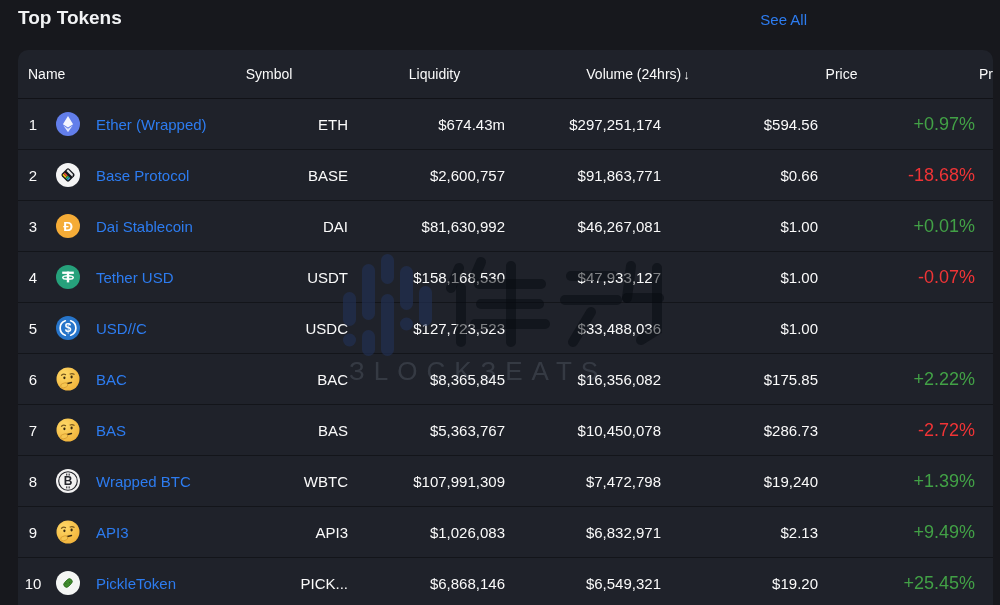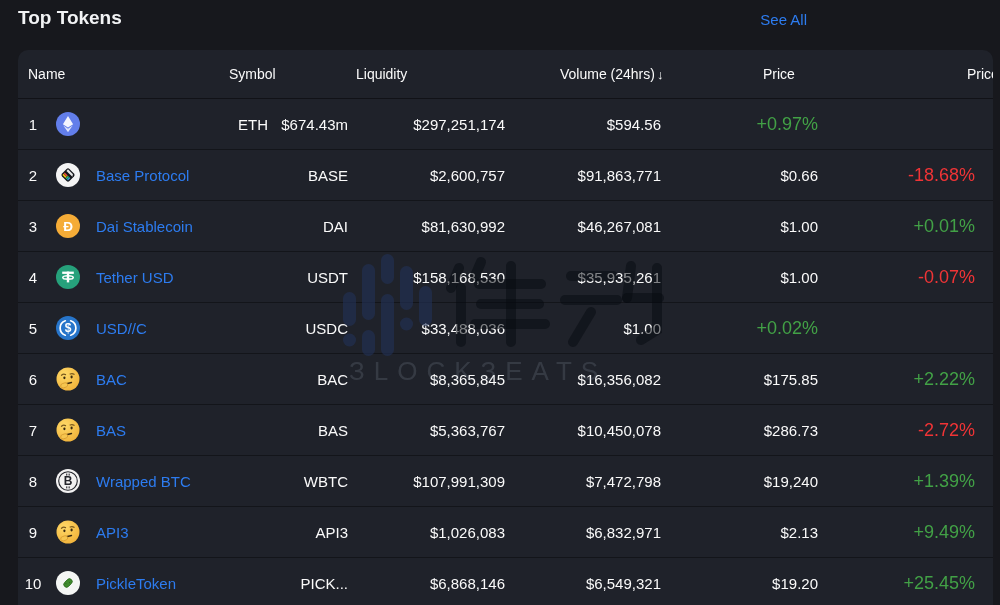--- a/index.html
+++ b/index.html
@@ -6,21 +6,21 @@
     background:#17181d;font-family:"Liberation Sans",sans-serif;
     -webkit-font-smoothing:antialiased;}
   .page{position:relative;width:832px;height:605px;}
   .topbar{position:absolute;top:0;left:0;right:0;height:44px;}
   .page-title{position:absolute;left:18px;top:7px;font-size:19px;font-weight:700;color:#f2f3f5;}
   .see-all{position:absolute;right:25px;top:11px;font-size:15px;font-weight:500;color:#2d7cf0;cursor:pointer;text-decoration:none;}
   .card{position:absolute;left:18px;top:50px;width:975px;height:570px;background:#1f222a;border-radius:10px;overflow:hidden;}
   .grid{display:grid;grid-template-columns:30px 40px 1fr 80px 157px 156px 157px 157px;align-items:center;padding-right:18px;}
   .thead{height:48px;border-bottom:1px solid rgba(0,0,0,0.45);gap:47px;}
   .th{font-size:14px;font-weight:400;color:#fafafa;}
-  .th.right{text-align:left;}
+  .th.right{text-align:center;}
   .th-name{grid-column:1/4;padding-left:10px;text-align:left;cursor:default;}
   .th-sort{cursor:pointer;}
   .arrow{font-size:13px;margin-left:2px;}
   .row{height:50px;border-bottom:1px solid rgba(0,0,0,0.38);cursor:pointer;}
   .row:last-child{border-bottom:none;}
   .c-rank{font-size:15px;color:#fafafa;text-align:center;}
   .c-icon{display:flex;justify-content:center;align-items:center;}
   .c-icon svg{display:block;}
   .c-name{font-size:15px;font-weight:500;color:#2d7cf0;text-align:left;padding-left:8px;white-space:nowrap;}
   .num{font-size:15px;color:#fafafa;text-align:right;font-weight:400;white-space:nowrap;}
@@ -55,20 +55,21 @@
     <div>
         <div class="grid row">
           <div class="c-rank">1</div>
           <div class="c-icon">
             <svg width="24" height="24" viewBox="0 0 24 24">
               <circle cx="12" cy="12" r="12" fill="#627eea"></circle>
               <polygon points="12,4 17.1,12.3 12,15.4 6.9,12.3" fill="#fff" opacity="0.92"></polygon>
               <polygon points="12,16.8 16.7,13.6 12,20.2 7.3,13.6" fill="#fff" opacity="0.78"></polygon>
             </svg>
           </div>
+          <div class="c-name">Ether (Wrapped)</div>
           <div class="num">ETH</div>
           <div class="num">$674.43m</div>
           <div class="num">$297,251,174</div>
           <div class="num">$594.56</div>
           <div class="chg up">+0.97%</div>
         </div>
         <div class="grid row">
           <div class="c-rank">2</div>
           <div class="c-icon">
             <svg width="24" height="24" viewBox="0 0 24 24">
@@ -111,39 +112,39 @@
             <svg width="24" height="24" viewBox="0 0 24 24">
               <circle cx="12" cy="12" r="12" fill="#26a17b"></circle>
               <rect x="6.2" y="6.6" width="11.6" height="2.3" fill="#fff"></rect>
               <rect x="10.8" y="6.6" width="2.4" height="10.8" fill="#fff"></rect>
               <ellipse cx="12" cy="12.4" rx="5.2" ry="1.7" fill="none" stroke="#fff" stroke-width="1.6"></ellipse>
             </svg>
           </div>
           <div class="c-name">Tether USD</div>
           <div class="num">USDT</div>
           <div class="num">$158,168,530</div>
-          <div class="num">$35,935,261</div>
+          <div class="num">$47,933,127</div>
           <div class="num">$1.00</div>
           <div class="chg down">-0.07%</div>
         </div>
         <div class="grid row">
           <div class="c-rank">5</div>
           <div class="c-icon">
             <svg width="24" height="24" viewBox="0 0 24 24">
               <circle cx="12" cy="12" r="12" fill="#2775ca"></circle>
               <path d="M9.3 4.8 a7.6 7.6 0 0 0 0 14.4" fill="none" stroke="#fff" stroke-width="1.7" stroke-linecap="round"></path>
               <path d="M14.7 4.8 a7.6 7.6 0 0 1 0 14.4" fill="none" stroke="#fff" stroke-width="1.7" stroke-linecap="round"></path>
               <text x="12" y="16.3" text-anchor="middle" font-family="Liberation Sans,sans-serif" font-size="12" font-weight="bold" fill="#fff">$</text>
             </svg>
           </div>
           <div class="c-name">USD//C</div>
           <div class="num">USDC</div>
+          <div class="num">$127,723,523</div>
           <div class="num">$33,488,036</div>
           <div class="num">$1.00</div>
-          <div class="chg up">+0.02%</div>
         </div>
         <div class="grid row">
           <div class="c-rank">6</div>
           <div class="c-icon">
             <svg width="24" height="24" viewBox="0 0 24 24">
               <defs>
                 <radialGradient id="tf" cx="35%" cy="30%" r="80%">
                   <stop offset="0%" stop-color="#ffd968"></stop>
                   <stop offset="100%" stop-color="#f0b138"></stop>
                 </radialGradient>

